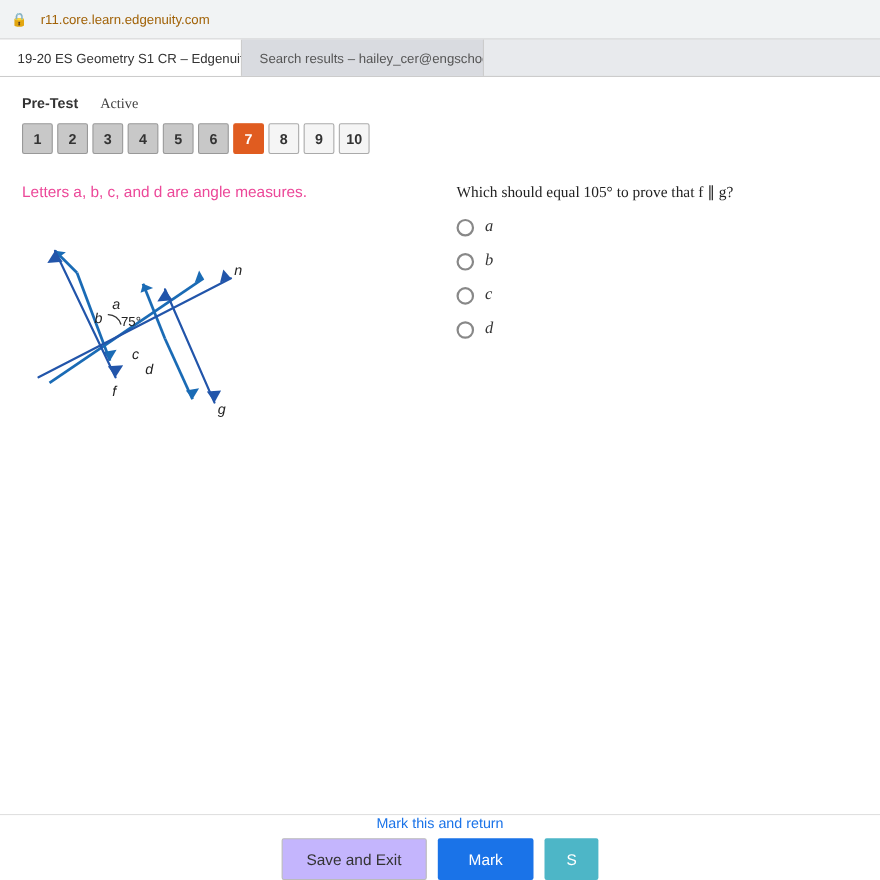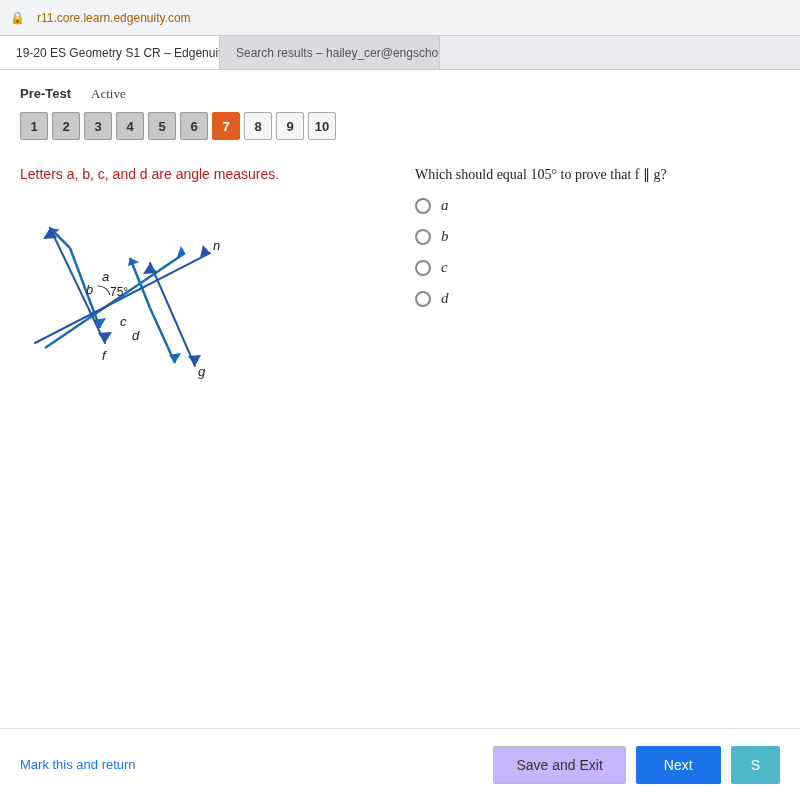--- a/index.html
+++ b/index.html
@@ -125,21 +125,21 @@
       flex: 1;
     }
 
     .right-panel {
       flex: 1;
       font-family: Liberation Serif, serif;
     }
 
     .question-text {
       font-size: 14px;
-      color: #b91c1c;
+      color: #ec4899;
       margin-bottom: 16px;
     }
 
     
     .diagram-container {
       margin-top: 10px;
       width: 220px;
       height: 230px;
       position: relative;
     }
@@ -171,27 +171,28 @@
       font-style: italic;
       color: #333;
     }
 
     
     .bottom-bar {
       position: absolute;
       bottom: 0;
       left: 0;
       right: 0;
-      height: 72px;
+      height: 60px;
       background: #fff;
       border-top: 1px solid #e0e0e0;
       display: flex;
       align-items: center;
       padding: 0 20px;
       justify-content: space-between;
+      flex-direction: column;
     }
 
     .mark-return {
       font-size: 13px;
       color: #1a73e8;
       cursor: pointer;
       text-decoration: none;
     }
 
     .bottom-buttons {
@@ -371,16 +372,16 @@
     </div>
 
   </div>
 </div>
 
 <div class="bottom-bar">
   <a class="mark-return">Mark this and return</a>
 
   <div class="bottom-buttons">
     <button class="btn-save">Save and Exit</button>
-    <button class="btn-next">Next</button>
+    <button class="btn-next">Mark</button>
     <button class="btn-skip">S</button>
   </div>
 </div>
 
 </body></html>

